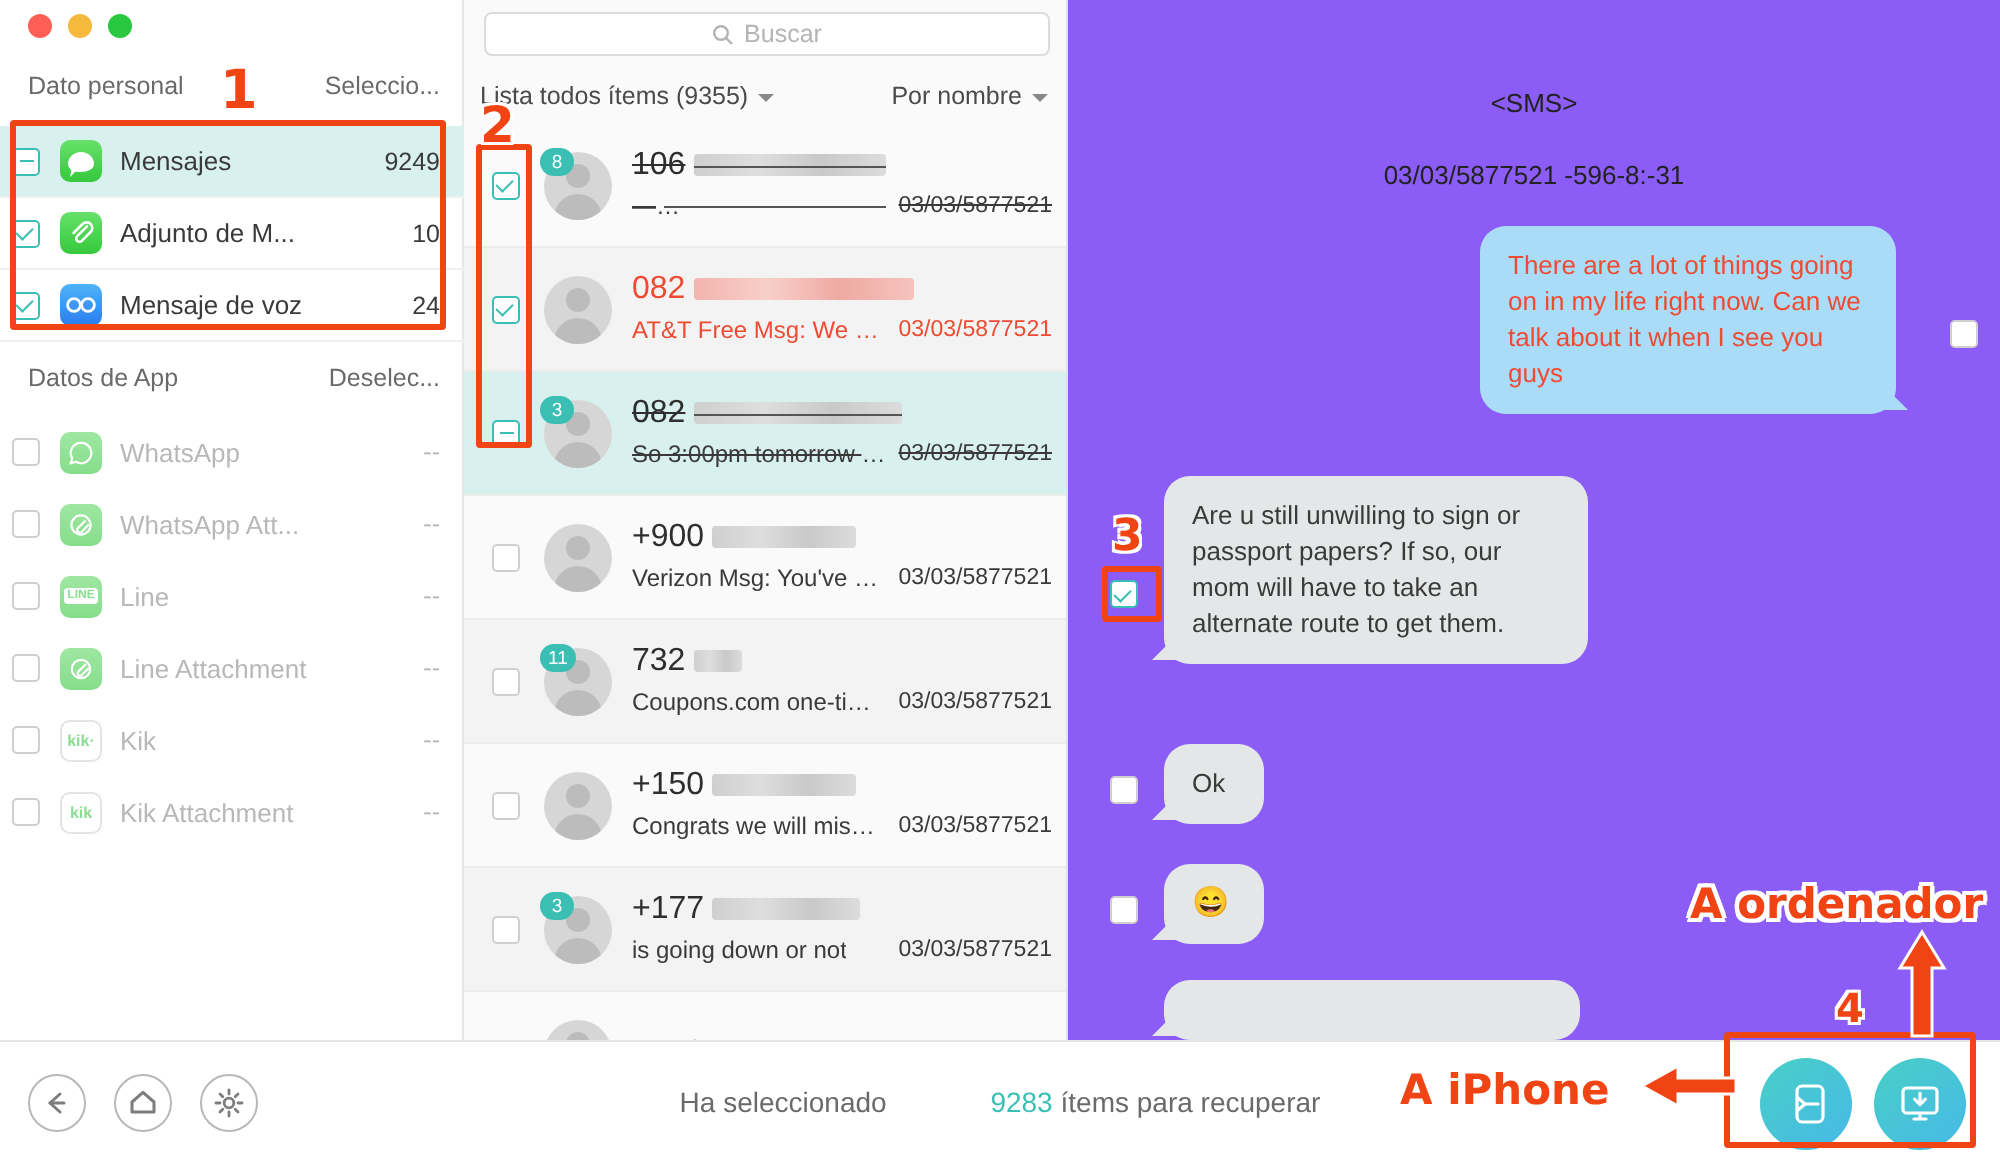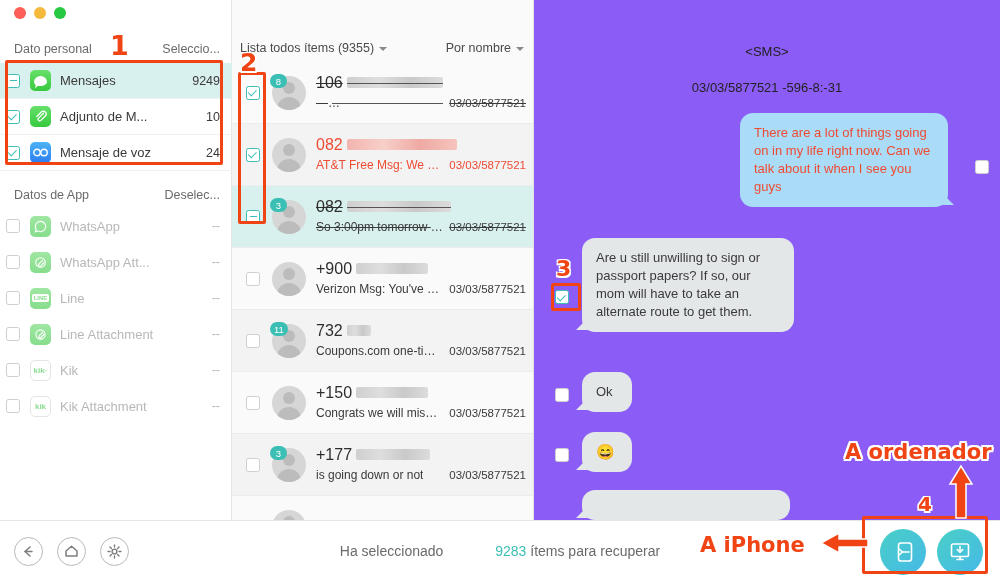--- a/index.html
+++ b/index.html
@@ -25,21 +25,21 @@
     background: #ffffff; border-right: 1px solid #e6e6e6;
   }
   .traffic { position: absolute; top: 7px; left: 14px; display: flex; gap: 8px; }
   .tl { width: 12px; height: 12px; border-radius: 50%; display: block; }
   .tl.red { background: #ff5f57; }
   .tl.yellow { background: #f5b93c; }
   .tl.green { background: #28c840; }
 
   .sec-head {
     position: absolute; left: 0; width: 232px; height: 26px;
-    display: flex; align-items: center; justify-content: space-between;
+    display: flex; align-items: flex-start; justify-content: space-between;
     padding: 0 12px 0 14px;
     font-size: 12.5px; color: #6a6a6a;
   }
   .sec-head .act { color: #6a6a6a; font-size: 12.5px; }
 
   .row {
     position: absolute; left: 0; width: 232px; height: 36px;
     display: flex; align-items: center; padding-left: 6px;
     border-bottom: 1px solid #f0f0f0;
   }
@@ -326,20 +326,29 @@
 
     <div class="row dim" style="top:388px;border-bottom:none;">
       <span class="cb"></span>
       <span class="aicon white">kik</span>
       <span class="lbl">Kik Attachment</span>
       <span class="cnt">--</span>
     </div>
   </div>
 
   <div class="list">
+    <div class="searchwrap">
+      <div class="search">
+        <svg width="11" height="11" viewBox="0 0 11 11">
+          <circle cx="4.5" cy="4.5" r="3.4" stroke="#b4b4b4" stroke-width="1.2" fill="none"></circle>
+          <line x1="7.2" y1="7.2" x2="10" y2="10" stroke="#b4b4b4" stroke-width="1.2"></line>
+        </svg>
+        <span>Buscar</span>
+      </div>
+    </div>
 
     <div class="listbar">
       <span>
         <span>Lista todos ítems (9355)</span><i class="caret"></i>
       </span>
       <span>
         <span>Por nombre</span><i class="caret"></i>
       </span>
     </div>
 

